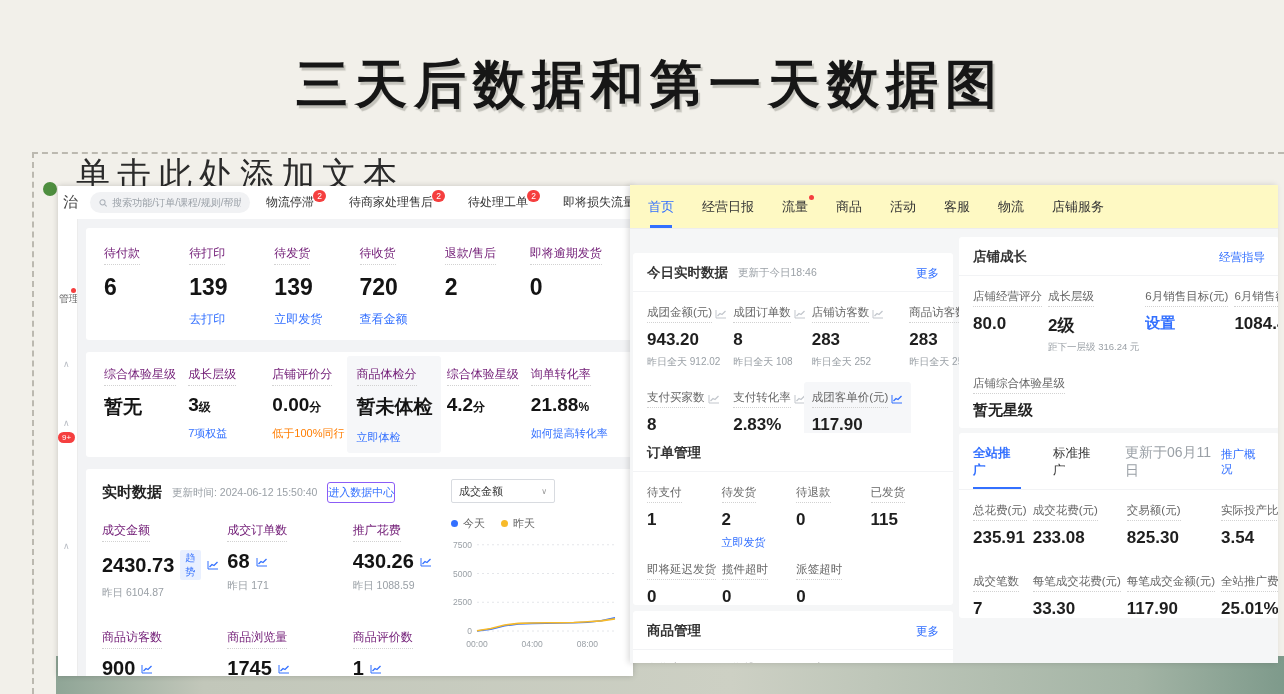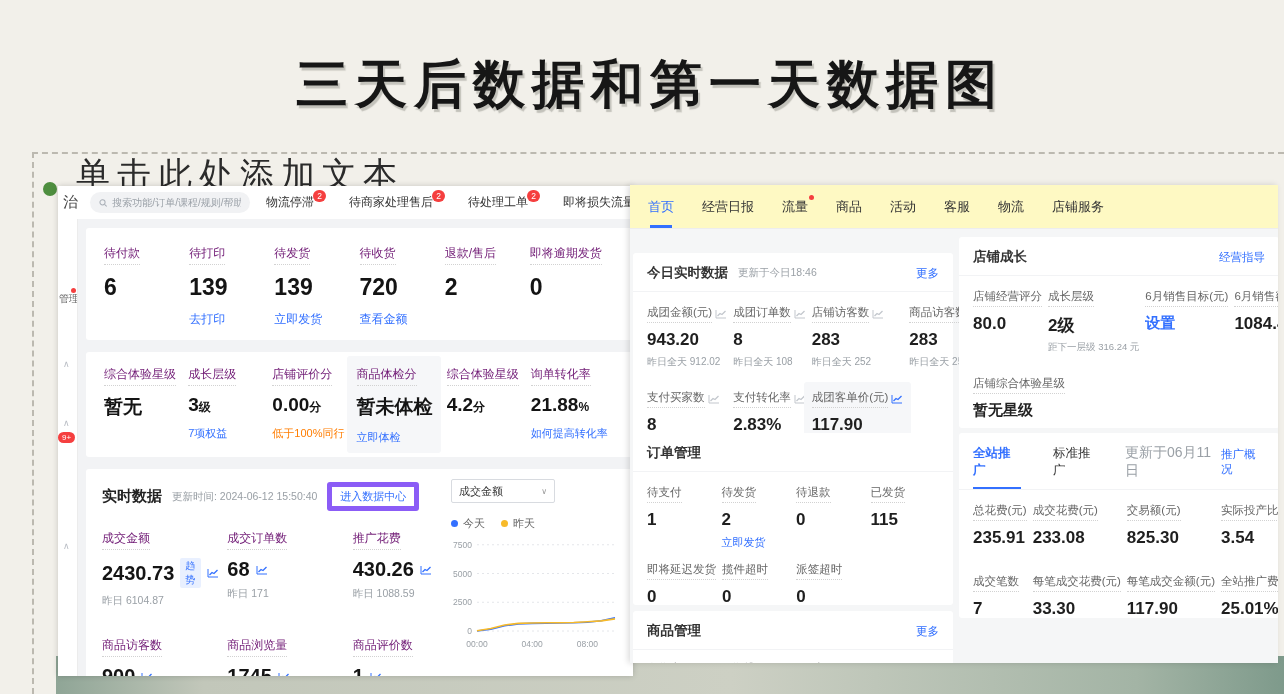--- a/index.html
+++ b/index.html
@@ -56,21 +56,21 @@
   .stat-link{display:block;font-size:12px;color:#3370ff;margin-top:10px;text-decoration:none;cursor:pointer;}
   .stat-link.orange{color:#ff7d00;}
   .card2{margin-top:12px;display:flex;padding:12px 18px 12px;}
   .card2 .stat-value{font-size:19px;margin-top:8px;}
   .card2 .stat-link{font-size:11px;}
   .stat.shaded{background:#f6f7f9;border-radius:3px;margin:-8px 6px -8px -10px;padding:8px 0 8px 10px;}
   .card3{margin-top:12px;position:relative;padding:13px 16px;height:212px;}
   .rt-head{display:flex;align-items:center;gap:10px;}
   .rt-title{font-size:15px;font-weight:700;color:#222;}
   .rt-upd{font-size:10.5px;color:#9aa0a6;}
-  .rt-btn{font-size:11px;color:#3370ff;border:5px solid #8b5cf6;border-radius:3px;padding:2px 8px;background:#fff;cursor:pointer;}
+  .rt-btn{font-size:11px;color:#3370ff;border:1px solid #8b5cf6;border-radius:3px;padding:2px 0;background:#fff;cursor:pointer;}
   .rt-grid{margin-top:17px;width:368px;display:grid;grid-template-columns:repeat(3,1fr);row-gap:27px;column-gap:8px;}
   .vrow{display:flex;align-items:center;gap:6px;margin-top:8px;}
   .rt-val{font-size:20px;font-weight:700;color:#141414;}
   .trend-badge{display:inline-flex;align-items:center;gap:3px;background:#e9f0ff;color:#3370ff;font-size:10px;padding:1px 5px;border-radius:2px;}
   .rt-yest{font-size:10.5px;color:#9aa0a6;margin-top:6px;}
   .rt-chart{position:absolute;right:8px;top:10px;width:174px;}
   .rt-select{width:88px;height:22px;border:1px solid #d8dbe0;border-radius:2px;display:flex;align-items:center;justify-content:space-between;padding:0 7px;font-size:11px;color:#333;background:#fff;cursor:pointer;}
   .chev{font-size:8px;color:#999;}
   .legend{display:flex;gap:16px;margin-top:13px;font-size:11px;color:#666;align-items:flex-start;}
   .ldot{display:inline-block;width:7px;height:7px;border-radius:50%;margin-right:5px;}

